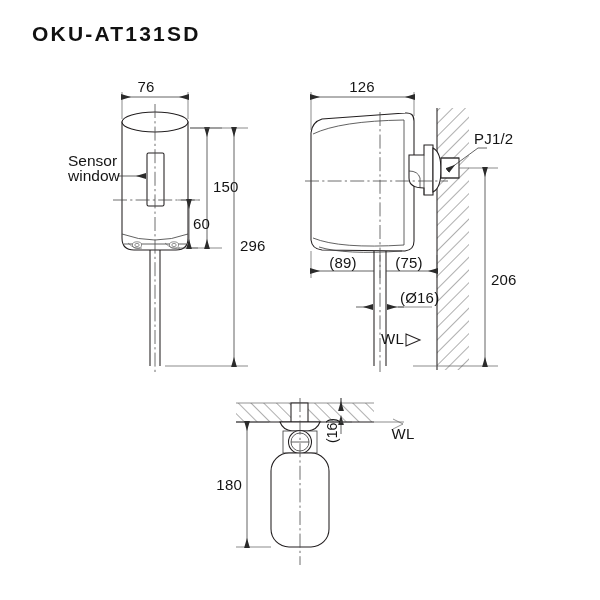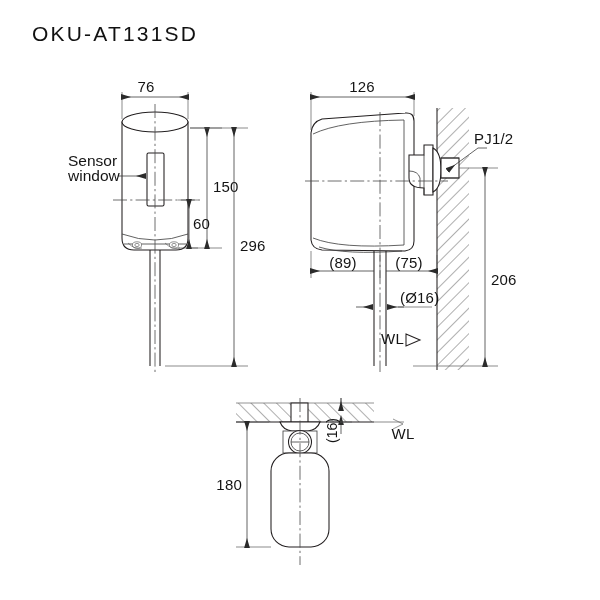--- a/index.html
+++ b/index.html
@@ -21,21 +21,21 @@
     width: 600px;
     height: 600px;
     background: #ffffff;
   }
   #title-text {
     position: absolute;
     left: 32px;
     top: 22px;
     font-size: 21px;
     letter-spacing: 2.2px;
-    font-weight: 400;
+    font-weight: 700;
     color: #111111;
     white-space: nowrap;
     text-align: center;
   }
   svg#drawing {
     position: absolute;
     left: 0;
     top: 0;
     display: block;
   }

